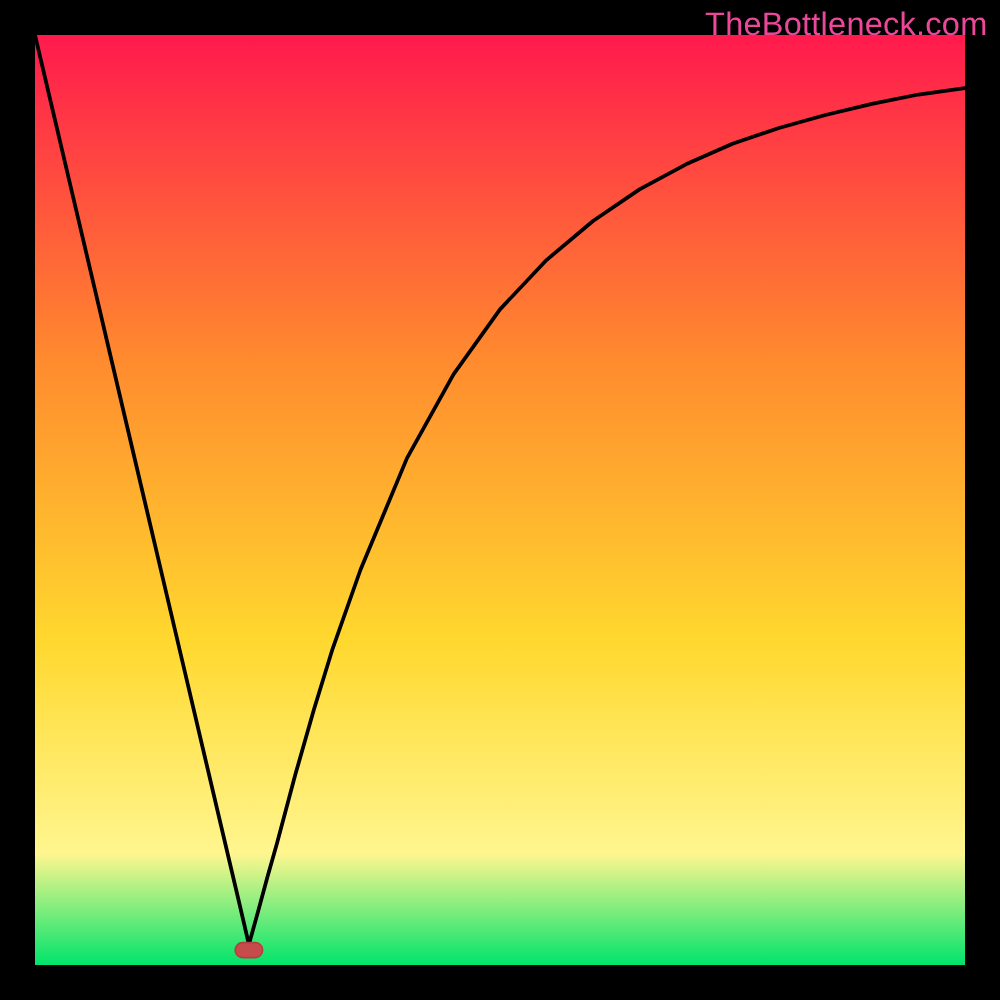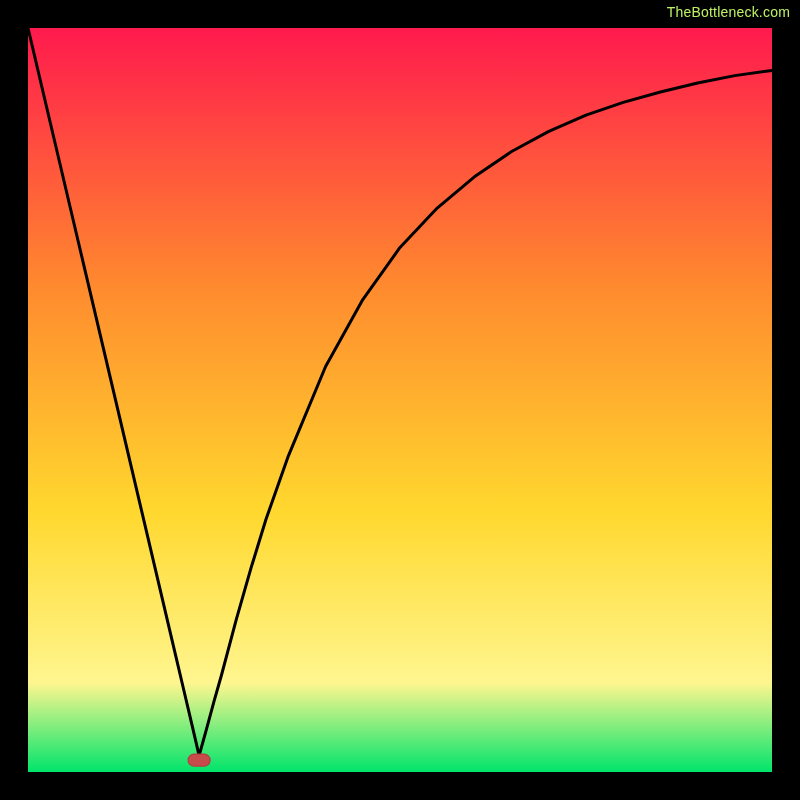--- a/index.html
+++ b/index.html
@@ -23,22 +23,22 @@
     position: absolute;
     left: 0;
     top: 0;
     width: 744px;
     height: 744px;
   }
   .watermark {
     position: absolute;
     top: 4px;
     right: 10px;
-    color: #bef264;
-    font-size: 14px;
+    color: #ec4899;
+    font-size: 26px;
     font-weight: 500;
     letter-spacing: 0.2px;
     pointer-events: none;
   }
 </style>
 </head>
 <body>
 
 <div class="frame">
   <svg class="plot-area" viewBox="0 0 744 744" preserveAspectRatio="none">

